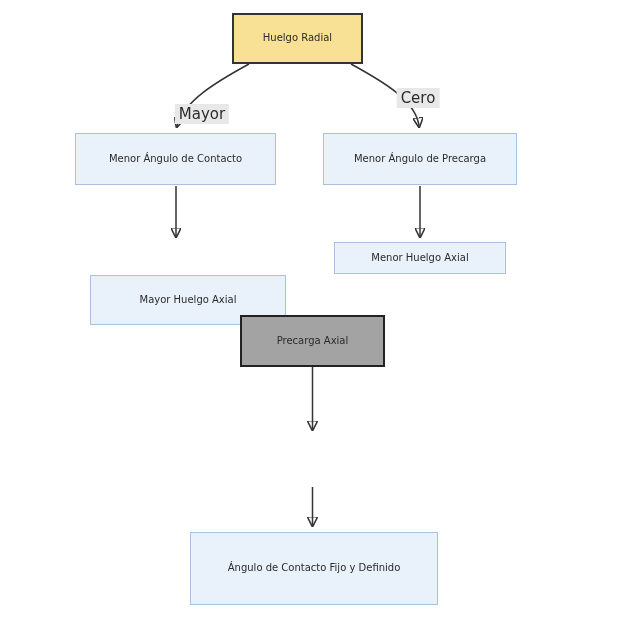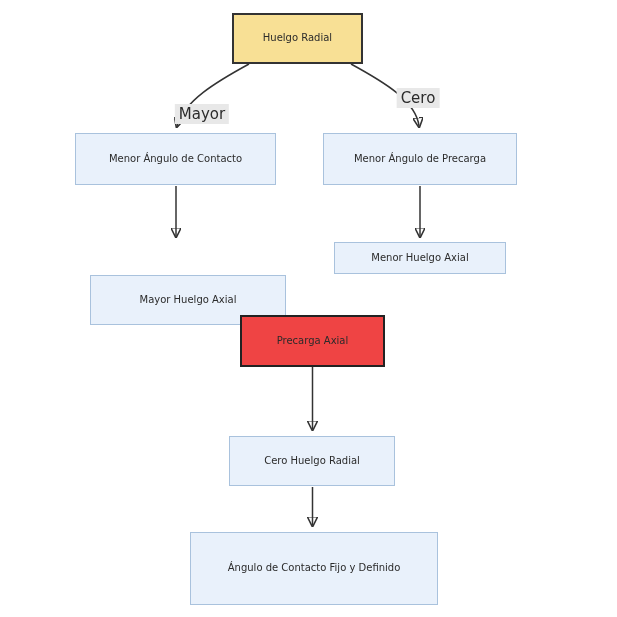--- a/index.html
+++ b/index.html
@@ -40,21 +40,21 @@
   }
   .node-light {
     background: #e9f1fb;
     border: 1.5px solid #a9c2dd;
   }
   .node-root-yellow {
     background: #f8e095;
     border: 2px solid #333333;
   }
   .node-root-blue {
-    background: #ef4444;
+    background: #a3a3a3;
     border: 2px solid #222222;
     align-items: center;
   }
   .edge-label {
     position: absolute;
     background: #e8e8e8;
     color: #2b2b2b;
     font-size: 15px;
     line-height: 1.2;
     padding: 1px 4px;
@@ -102,21 +102,18 @@
   </div>
 
   <div class="node node-light" style="left:334px; top:242px; width:172px; height:32px;">
     <span>Menor Huelgo Axial</span>
   </div>
 
   <div class="node node-root-blue" style="left:240px; top:315px; width:145px; height:52px;">
     <span>Precarga Axial</span>
   </div>
 
-  <div class="node node-light" style="left:229px; top:436px; width:166px; height:50px;">
-    <span>Cero Huelgo Radial</span>
-  </div>
 
   <div class="node node-light" style="left:190px; top:532px; width:248px; height:73px;">
     <span>Ángulo de Contacto Fijo y Definido</span>
   </div>
 
 </div>
 
 </body></html>

